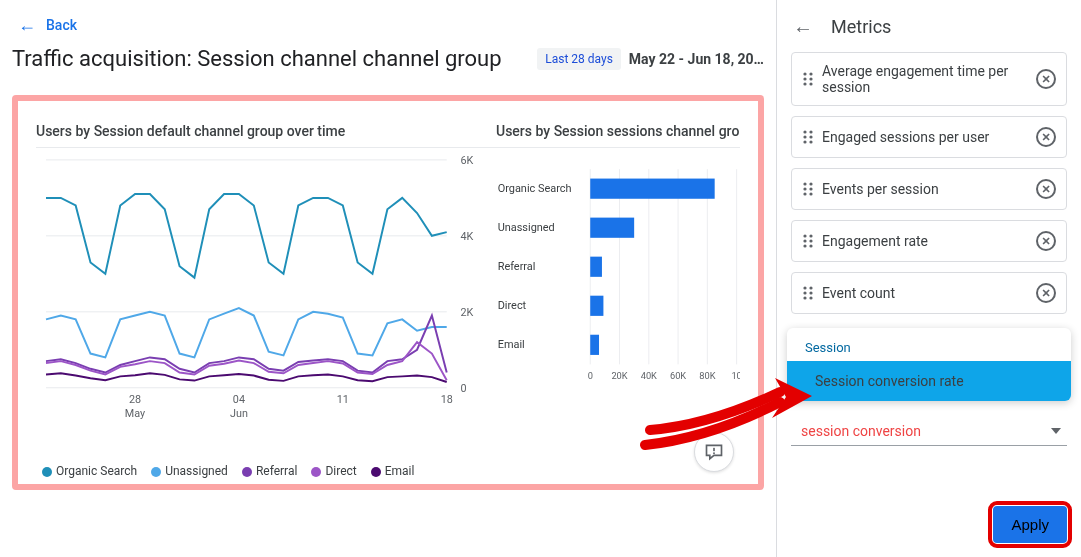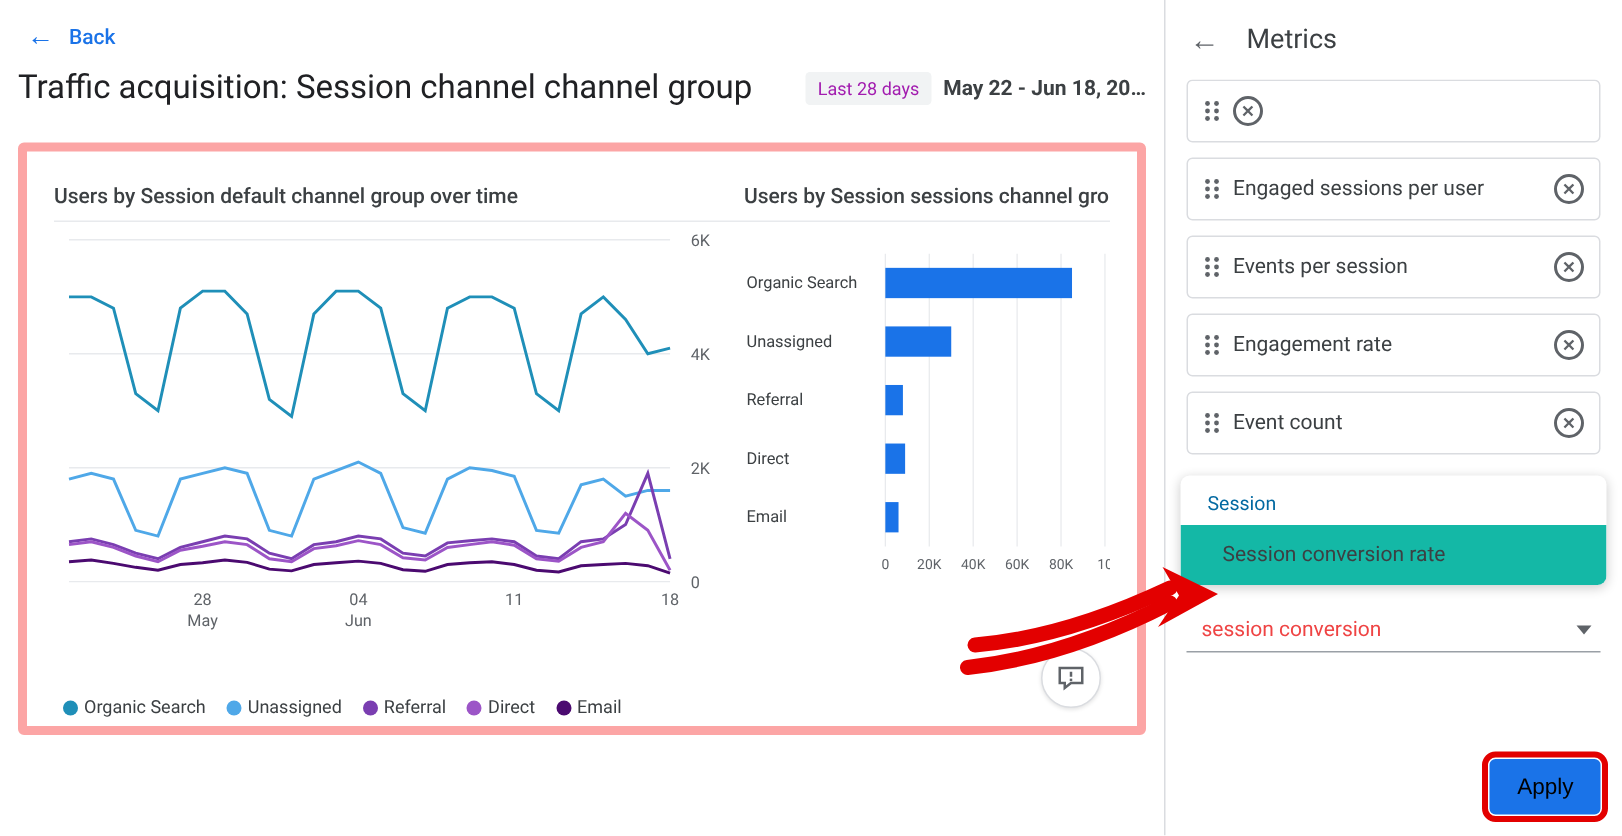--- a/index.html
+++ b/index.html
@@ -13,21 +13,21 @@
     overflow: hidden;
     position: relative;
   }
   .app { display: flex; height: 100%; }
   .main { flex: 1; padding: 12px 12px 0 12px; overflow: hidden; background: #fff; min-width: 0; }
   .back-link { display: inline-flex; align-items: center; gap: 10px; color: #1a73e8; font-size: 14px; cursor: pointer; padding: 4px 2px 10px 6px; font-weight: 500;}
   .back-arrow { font-size: 18px; line-height: 1;}
   .title-row { display: flex; align-items: center; justify-content: space-between; margin: 2px 0 24px 0; gap: 8px;}
   .page-title { font-size: 22px; font-weight: 400; color: #202124; }
   .date-block { display:flex; align-items:center; gap:8px; }
-  .last28 { font-size: 12px; color: #a21caf; background: #f1f3f4; padding: 4px 8px; border-radius: 3px;}
+  .last28 { font-size: 12px; color: #1d4ed8; background: #f1f3f4; padding: 4px 8px; border-radius: 3px;}
   .date-range { font-size: 14px; font-weight: 700; color: #3c4043; white-space: nowrap; }
   .charts-card { border: 6px solid #fca5a5; border-radius: 4px; padding: 22px 18px 6px 18px; display: flex; height: 395px;}
   .chart-col { display:flex; flex-direction:column; min-width:0; }
   .chart-title { font-size: 14px; font-weight: 500; color: #3c4043; margin-bottom: 8px; white-space: nowrap; overflow:hidden; text-overflow: ellipsis;}
   .chart-col-a { flex: 0 0 460px; }
   .chart-col-b { flex: 1; min-width:0; }
   .divider-hr { border-top:1px solid #e8eaed; margin-bottom:6px; }
   .line-plot-wrap { position:relative; flex:1; }
   .line-plot, .bar-plot { width:100%; height: 275px; }
   .legend { display:flex; flex-wrap:wrap; gap: 12px 14px; font-size:12px; color:#3c4043; margin-top:6px; padding-left:6px;}
@@ -60,21 +60,21 @@
   .metric-label { flex:1; }
   .remove-btn { width:20px; height:20px; border:2px solid #5f6368; border-radius:50%; display:flex; align-items:center; justify-content:center; font-size:11px; color:#5f6368; cursor:pointer; font-weight:900;}
   .dropdown-pop {
     border-radius: 6px;
     box-shadow: 0 2px 8px rgba(0,0,0,0.2);
     background:#fff; margin: 4px -4px 0 -4px;
     overflow:hidden;
   }
   .dropdown-pop .group-label { padding: 12px 18px 6px 18px; font-size:13px; color:#0369a1;}
   .dropdown-pop .option { padding: 12px 28px; font-size:14px; color:#3c4043;}
-  .dropdown-pop .option.hover { background:#14b8a6; }
+  .dropdown-pop .option.hover { background:#0ea5e9; }
   .select-field {
     display:flex; align-items:center; justify-content:space-between;
     border-bottom: 1px solid #9aa0a6; padding: 8px 6px 6px 10px; margin-top:4px;
     font-size:14px; color:#ef4444;
   }
   .select-field .caret { border-left:5px solid transparent; border-right:5px solid transparent; border-top:6px solid #5f6368; }
   .panel-footer { padding: 14px; display:flex; justify-content:flex-end; }
   .apply-btn {
     background:#1a73e8; color:#000000; border:none; font-size:15px; font-weight:500;
     padding: 10px 18px; border-radius:4px; cursor:pointer;
@@ -196,20 +196,21 @@
               <g fill="#5f6368">
                 <circle cx="3" cy="3" r="1.6"></circle>
                 <circle cx="9" cy="3" r="1.6"></circle>
                 <circle cx="3" cy="8" r="1.6"></circle>
                 <circle cx="9" cy="8" r="1.6"></circle>
                 <circle cx="3" cy="13" r="1.6"></circle>
                 <circle cx="9" cy="13" r="1.6"></circle>
               </g>
             </svg>
           </span>
+      <span class="metric-label">Average engagement time per session</span>
       <span class="remove-btn">✕</span>
         </div>
         <div class="metric-chip">
       <span class="drag-handle">
             <svg width="12" height="16" viewBox="0 0 12 16">
               <g fill="#5f6368">
                 <circle cx="3" cy="3" r="1.6"></circle>
                 <circle cx="9" cy="3" r="1.6"></circle>
                 <circle cx="3" cy="8" r="1.6"></circle>
                 <circle cx="9" cy="8" r="1.6"></circle>

